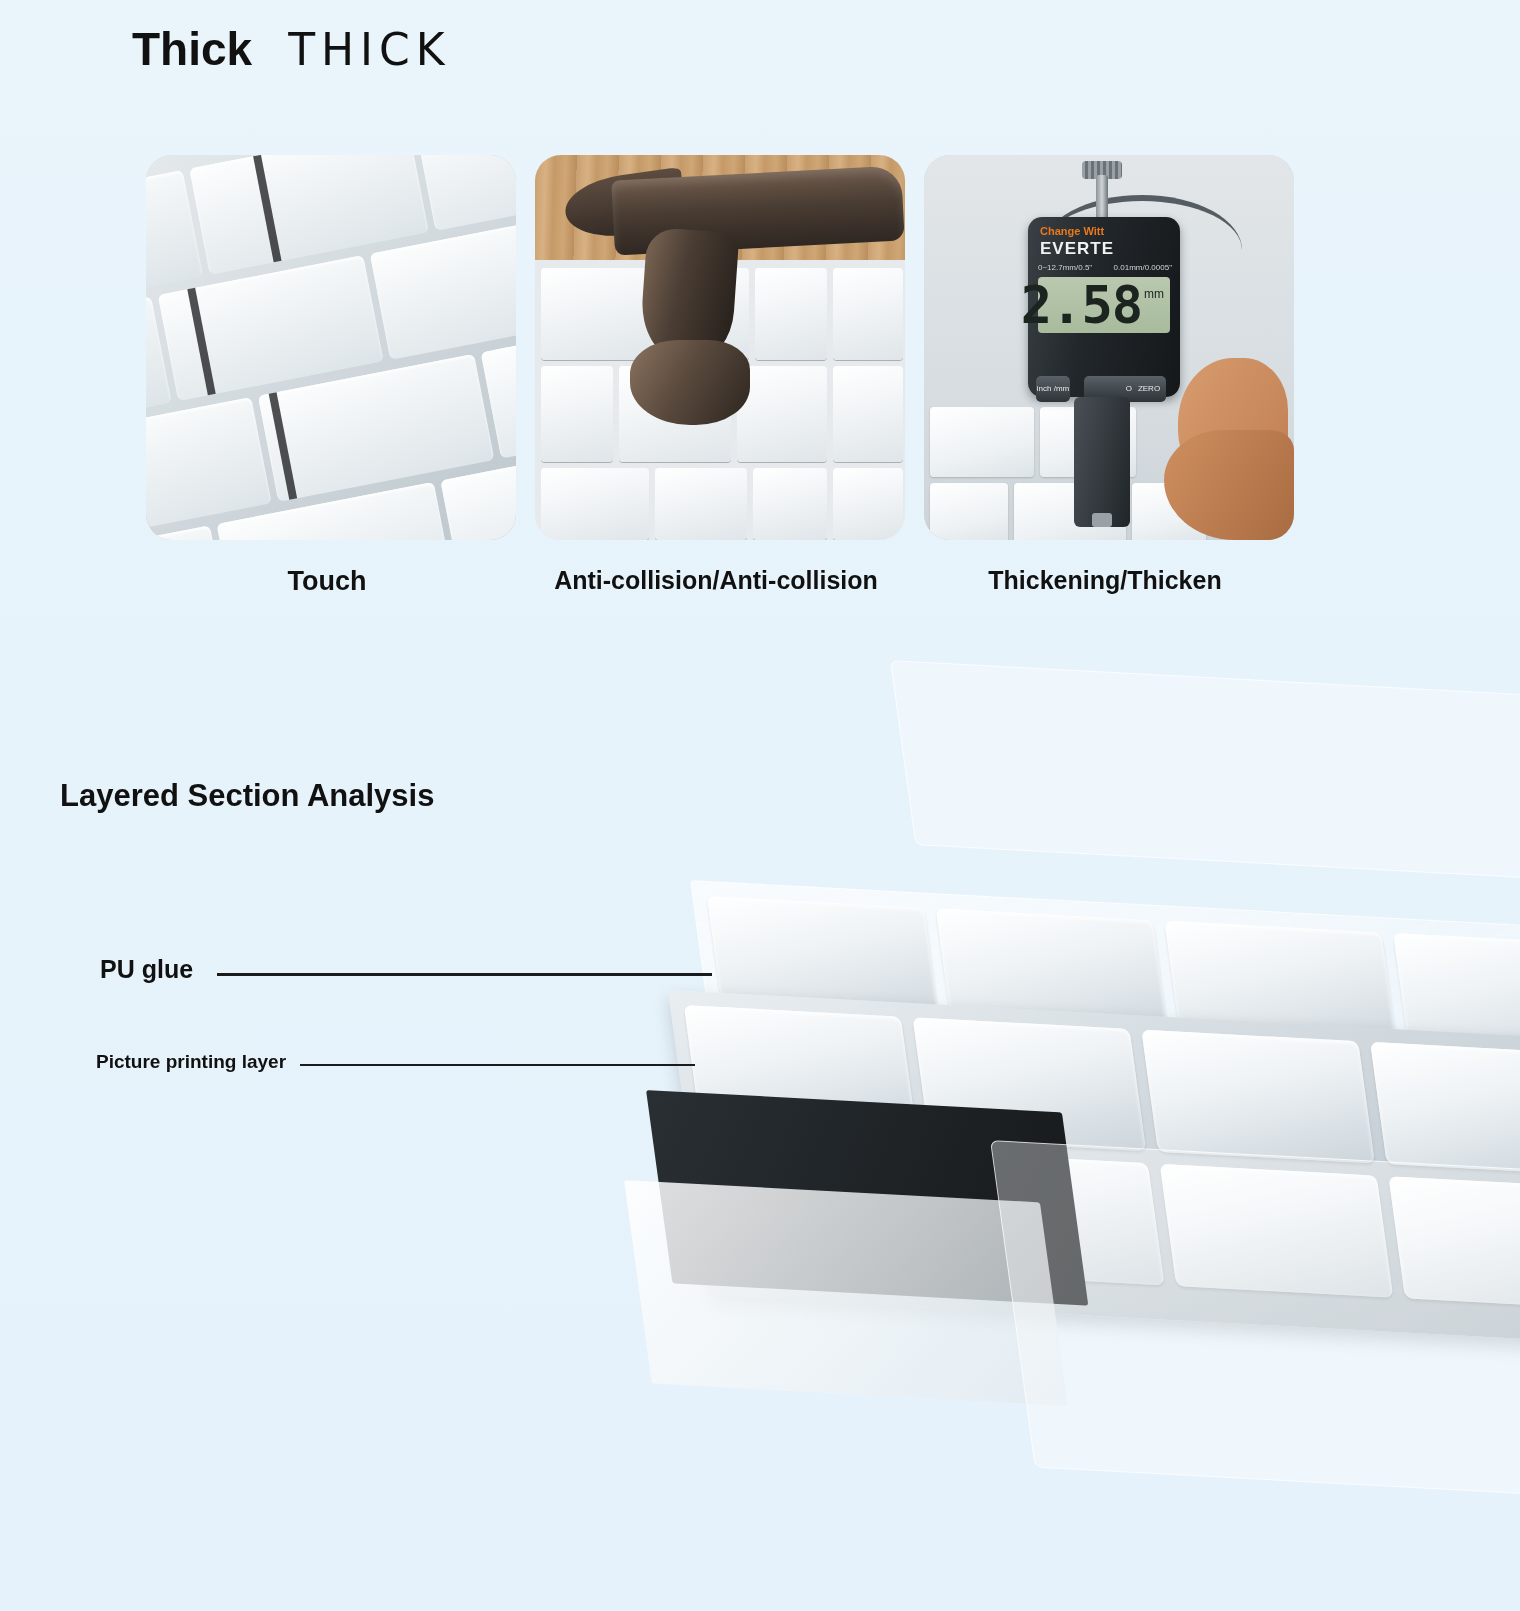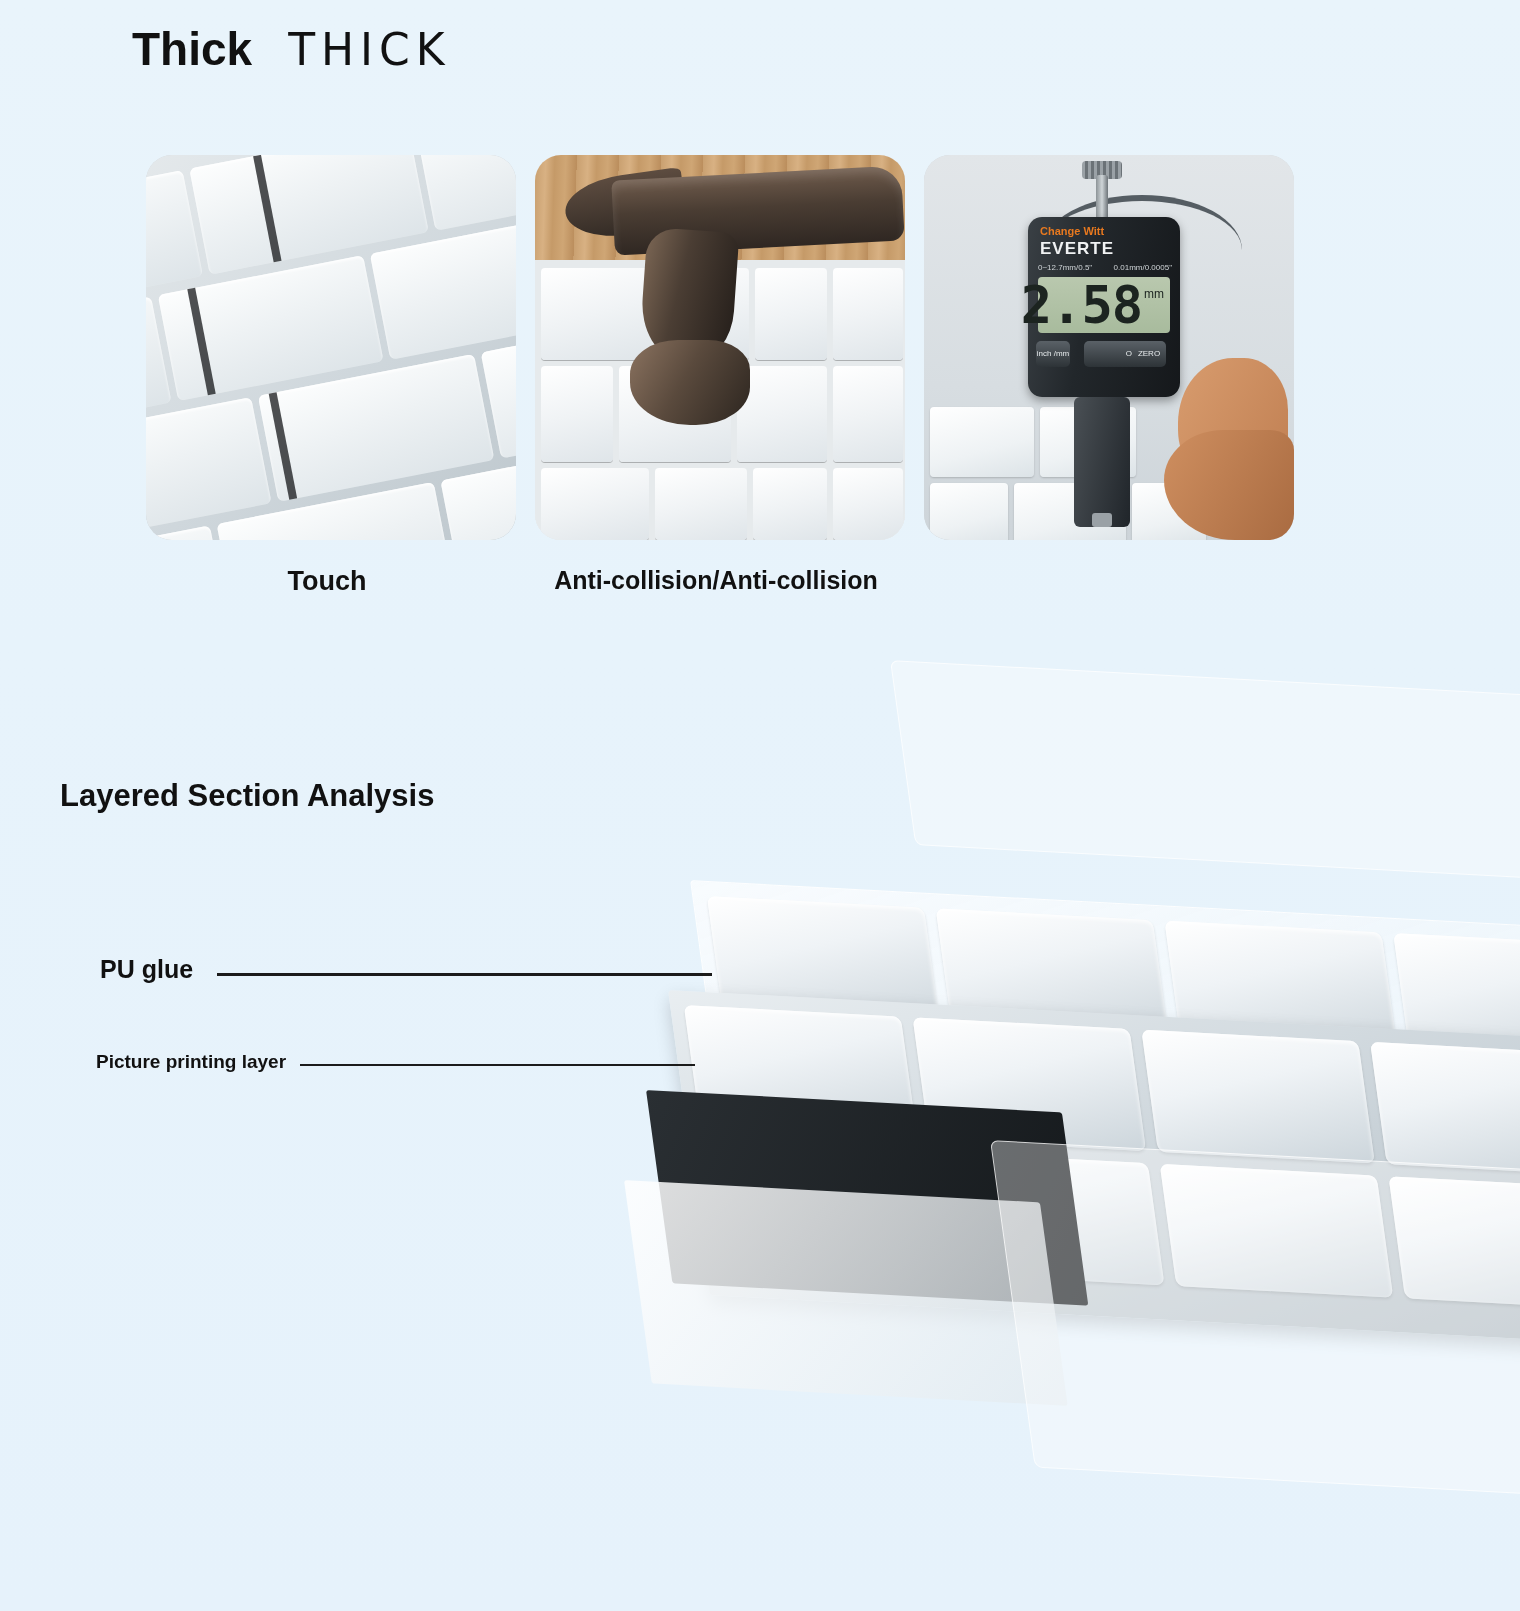--- a/index.html
+++ b/index.html
@@ -211,21 +211,21 @@
     margin-top: 10px;
   }
   .gauge-btn {
     position: absolute;
     width: 34px; height: 26px;
     background: linear-gradient(180deg, #5a6167 0%, #2d3337 100%);
     border-radius: 5px;
     color: #e6eaec;
     font-size: 8px;
     display: flex; align-items: center; justify-content: center;
-    text-align: left; line-height: 1.1;
+    text-align: left; line-height: 1.1; margin-top: 35px;
   }
   .gauge-stand {
     position: absolute; left: 150px; top: 242px;
     width: 56px; height: 130px;
     background: linear-gradient(100deg, #4a5055 0%, #20252a 100%);
     border-radius: 6px;
   }
   .gauge-rod {
     position: absolute; left: 172px; top: 20px;
     width: 12px; height: 48px;
@@ -475,20 +475,21 @@
 /ON</div>
             <div class="gauge-btn" style="left:104px; top:124px;">ZERO</div>
           </div>
 
           <div class="gauge-stand"></div>
           <div class="gauge-probe"></div>
           <div class="finger"></div>
           <div class="finger2"></div>
         </div>
       </div>
+      <div class="card-caption">Thickening/Thicken</div>
     </div>
   </div>
 
   <div class="section-title">Layered Section Analysis</div>
 
   <div class="explode">
     <div class="ghost" style="left:330px; top:40px; width:900px; height:180px;"></div>
 
     <div class="sheet glue">
       <div class="tilegrid">

